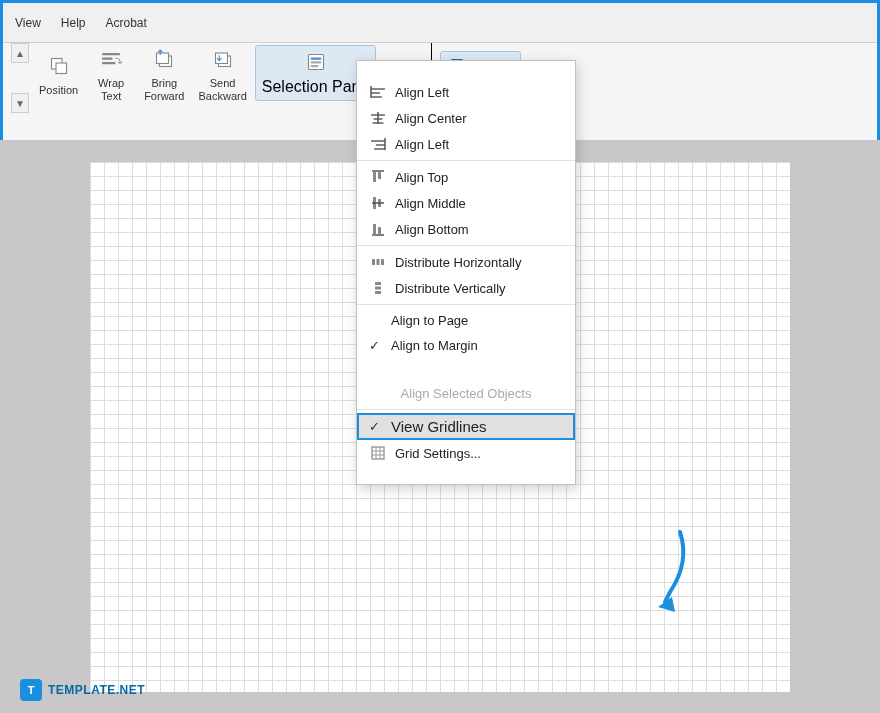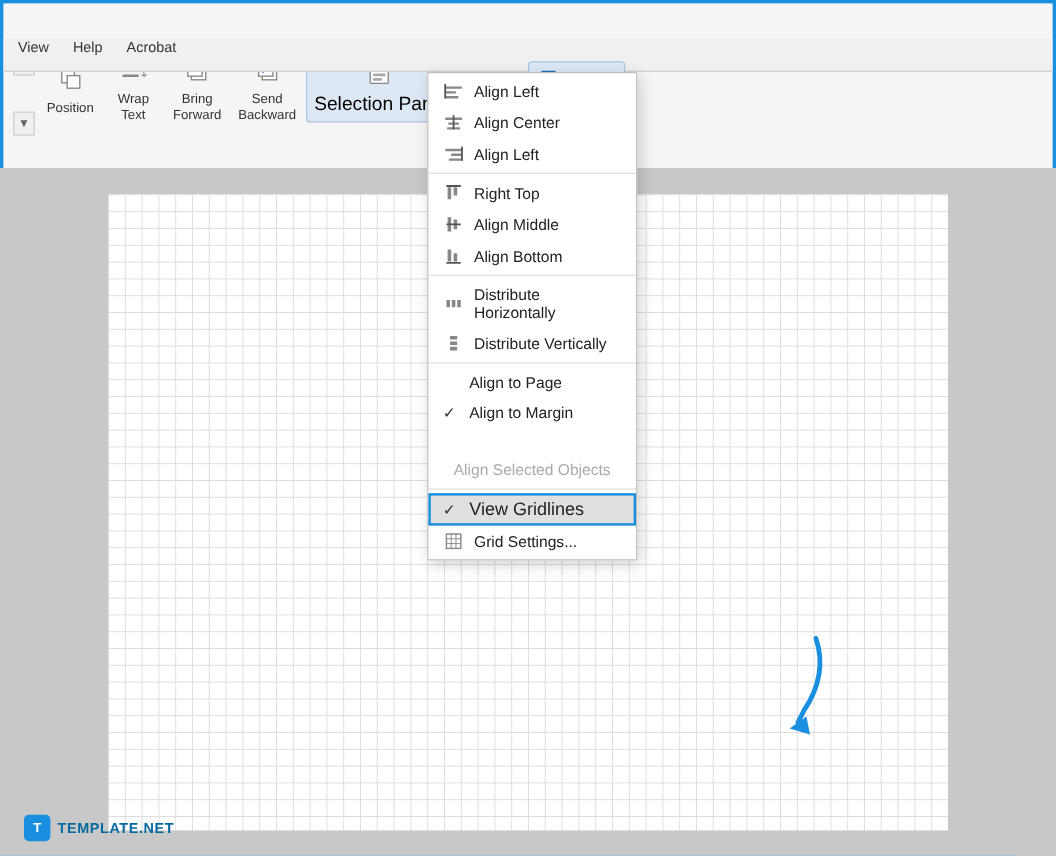--- a/index.html
+++ b/index.html
@@ -19,28 +19,27 @@
       padding: 4px 8px 2px 8px;
       display: flex;
       align-items: flex-start;
       height: 140px;
       position: relative;
     }
 
     .toolbar-top-bar {
       position: absolute;
       top: 0; left: 0; right: 0;
-      height: 28px;
+      height: 40px;
       background: #f0f0f0;
       border-bottom: 1px solid #d0d0d0;
       display: flex;
-      align-items: flex-start;
+      align-items: center;
       padding: 0 12px;
       gap: 20px;
-      margin-top: 29px;
     }
 
     .toolbar-top-bar span {
       font-size: 12px;
       color: #333;
       cursor: pointer;
     }
 
     .toolbar-buttons-area {
       margin-top: 28px;
@@ -134,23 +133,23 @@
     }
 
     
     .dropdown-menu {
       position: absolute;
       top: 60px;
       left: 356px;
       background: #ffffff;
       border: 1px solid #c0c0c0;
       box-shadow: 2px 4px 12px rgba(0,0,0,0.18);
-      width: 175px;
+      width: 220px;
       z-index: 100;
-      padding: 2px 0;
+      padding: 18px 0;
     }
 
     .menu-item {
       display: flex;
       align-items: center;
       padding: 5px 12px;
       font-size: 13px;
       color: #222;
       cursor: pointer;
       gap: 8px;
@@ -399,21 +398,21 @@
   <hr class="menu-separator">
 
   <div class="menu-item">
     <div class="menu-icon">
       <svg width="16" height="16" viewBox="0 0 16 16">
         <rect x="3" y="3" width="3" height="10" rx="0.5" fill="#888"></rect>
         <rect x="8" y="3" width="3" height="7" rx="0.5" fill="#888"></rect>
         <line x1="2" y1="2" x2="14" y2="2" stroke="#555" stroke-width="1.5"></line>
       </svg>
     </div>
-    <span>Right Top</span>
+    <span>Align Top</span>
   </div>
 
   <div class="menu-item">
     <div class="menu-icon">
       <svg width="16" height="16" viewBox="0 0 16 16">
         <rect x="3" y="2" width="3" height="12" rx="0.5" fill="#888"></rect>
         <rect x="8" y="4" width="3" height="8" rx="0.5" fill="#888"></rect>
         <line x1="2" y1="8" x2="14" y2="8" stroke="#555" stroke-width="1.5"></line>
       </svg>
     </div>

